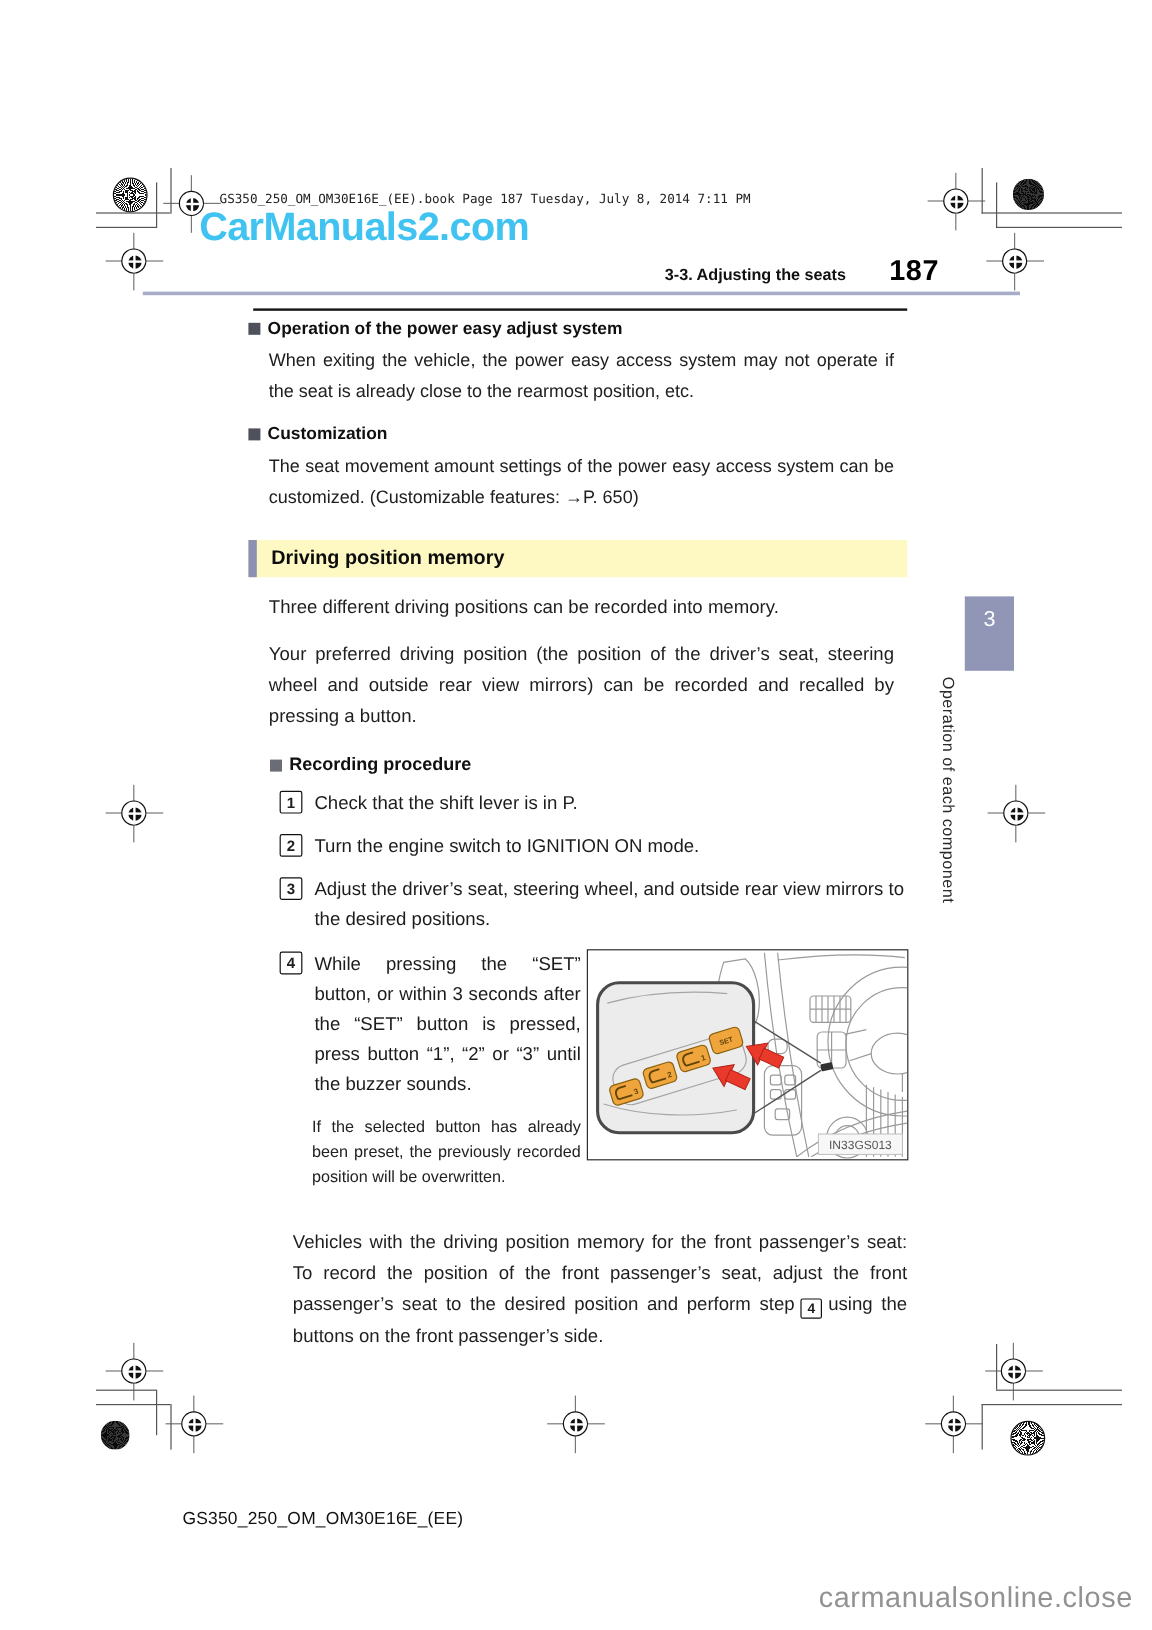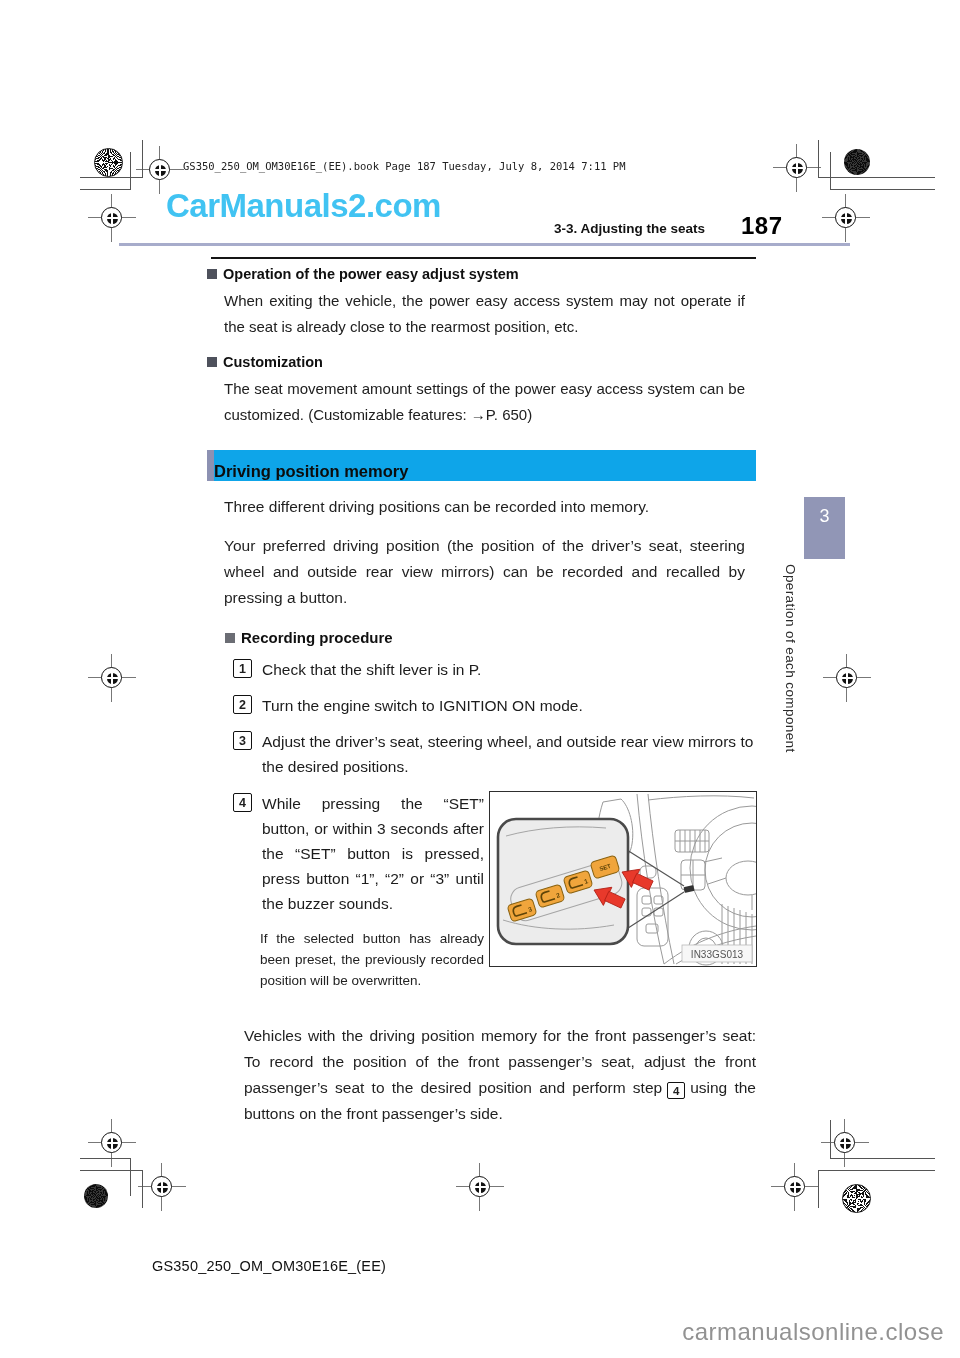--- a/index.html
+++ b/index.html
@@ -21,34 +21,34 @@
   .reg .ring{position:absolute;left:13px;top:13px;width:19px;height:19px;border:1.6px solid #111;
     border-radius:50%;background:#fff;}
   .reg .core{position:absolute;left:18.5px;top:18.5px;width:11px;height:11px;background:#111;border-radius:50%;}
   .reg .wx{position:absolute;left:15px;top:23.3px;width:18px;height:1.6px;background:#fff;}
   .reg .wy{position:absolute;left:23.3px;top:15px;width:1.6px;height:18px;background:#fff;}
   .cline{background:#555;}
 
   
   .fileline{left:183px;top:160px;font-family:"DejaVu Sans Mono",monospace;
     font-size:10.5px;color:#222;white-space:nowrap;}
-  .logo{left:166px;top:187px;font-size:33px;font-weight:bold;color:#41c3f2;letter-spacing:-0.5px;}
+  .logo{left:166px;top:170px;font-size:33px;font-weight:bold;color:#41c3f2;letter-spacing:-0.5px;}
   .crumb{top:221px;right:255px;font-size:13.5px;font-weight:bold;color:#111;}
   .pagenum{left:741px;top:212px;font-size:24px;font-weight:bold;color:#000;letter-spacing:0.5px;}
   .rule-blue{left:119px;top:243px;width:731px;height:3px;background:#a7accb;}
   .rule-black{left:211px;top:257px;width:545px;height:1.6px;background:#151515;}
 
   
   .content{left:207px;top:266px;width:549px;}
   .note-title{display:flex;align-items:center;font-size:14.5px;font-weight:bold;color:#101010;margin:0 0 6px 0;}
   .sq{display:inline-block;width:10px;height:10px;background:#4e515c;margin-right:6px;flex:0 0 auto;}
   .note-body{margin:0 0 14px 0;padding-left:17px;font-size:15px;line-height:26px;
     text-align:justify;width:521px;color:#202020;}
-  .head-bar{margin-top:22px;height:31px;background:#0ea5e9;border-left:7px solid #8c91b2;
-    display:flex;align-items:flex-end;font-size:16.5px;font-weight:bold;color:#0c0c0c;}
+  .head-bar{margin-top:22px;height:31px;background:#fef9c3;border-left:7px solid #8c91b2;
+    display:flex;align-items:center;padding-left:12px;font-size:16.5px;font-weight:bold;color:#0c0c0c;}
   .para{margin:13px 0 0 0;padding-left:17px;font-size:15.5px;line-height:26px;
     text-align:justify;width:521px;}
   .para.single{text-align:left;}
   .proc-title{display:flex;align-items:center;margin:18px 0 10px 18px;
     font-size:15px;font-weight:bold;color:#101010;}
   .proc-title .sq{background:#6b6d74;}
   .step{display:flex;align-items:flex-start;padding-left:26px;margin-top:11px;}
   .stepnum{flex:0 0 auto;width:17px;height:17px;border:1.7px solid #111;border-radius:2px;
     font-size:12.5px;font-weight:bold;display:flex;align-items:center;justify-content:center;
     margin-right:10px;margin-top:2px;background:#fff;}

